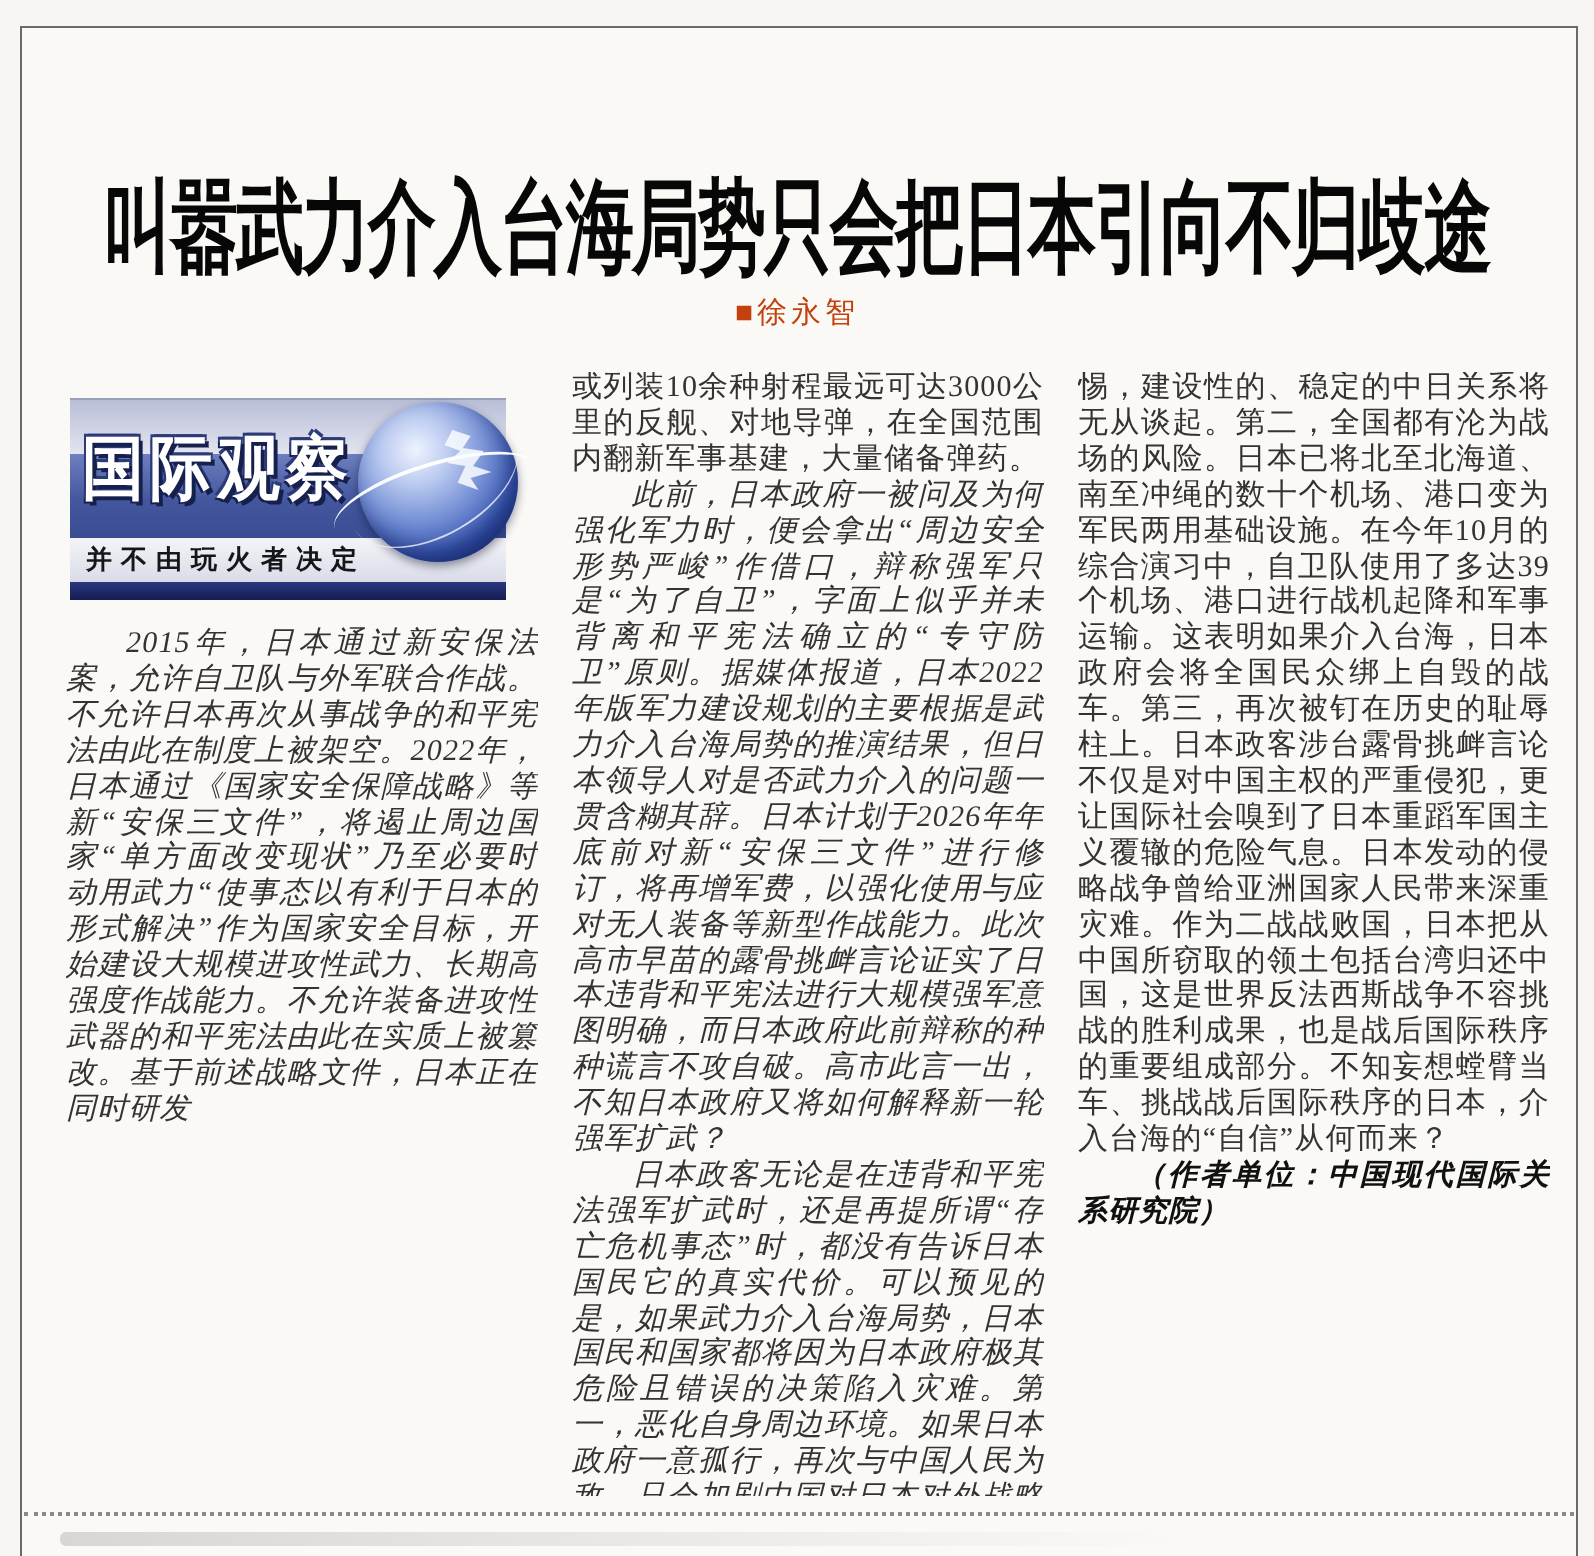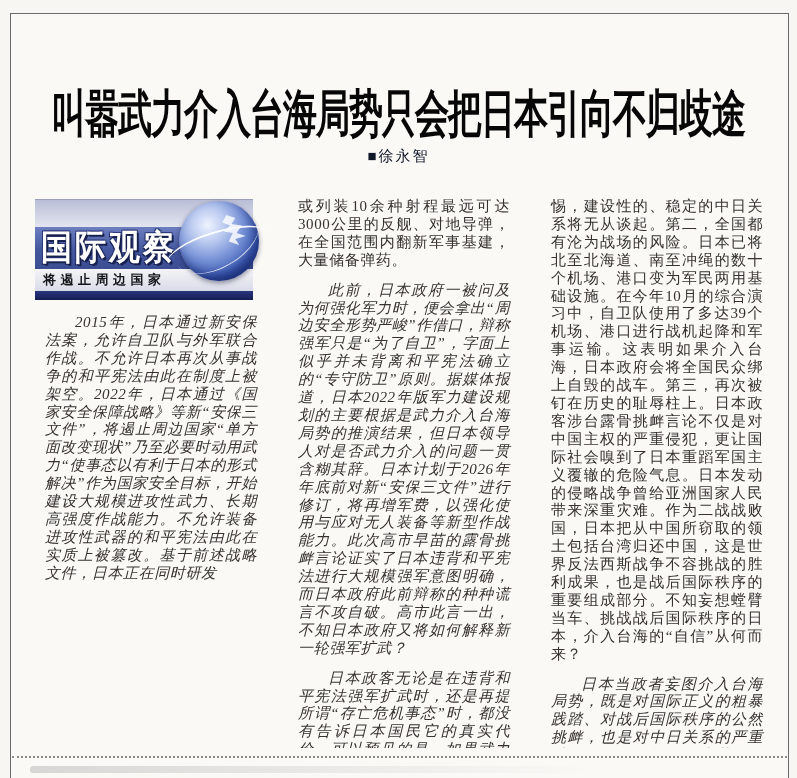--- a/index.html
+++ b/index.html
@@ -21,49 +21,49 @@
   }
   .headline span{
     display:inline-block;
     font-family:"Liberation Sans","DejaVu Sans",sans-serif;
     font-weight:900;font-size:34px;letter-spacing:-1px;color:#070707;
     transform:scaleY(1.5);transform-origin:top center;
     white-space:nowrap;
   }
   .byline{
     position:absolute;top:147px;left:0;right:0;
-    text-align:center;font-size:15px;color:#0f172a;letter-spacing:2px;
+    text-align:center;font-size:15px;color:#c2410c;letter-spacing:2px;
   }
   .content{
     position:absolute;top:186px;left:33px;width:742px;
     display:flex;gap:17px;
   }
   .col{
     flex:1 1 0;height:562px;overflow:hidden;
     font-size:15px;line-height:17.9px;letter-spacing:0.6px;
     color:#35322f;text-align:justify;
   }
-  .col p{margin:12px;}
+  .col p{margin:0;}
   .col p.indent{text-indent:2em;font-style:italic;}
   .col p.author{font-weight:bold;color:#111;
     font-family:"Liberation Sans","DejaVu Sans",sans-serif;font-size:14.5px;}
   
   .badge{
     position:relative;width:218px;height:100px;margin:13px 8px 15px 2px;
     overflow:visible;
   }
   .badge-top{
     position:absolute;left:0;top:0;width:100%;height:30px;
     background:linear-gradient(#b9bed6,#e7e9f2);
     border-top:1px solid #9aa0bc;
   }
   .badge-band{
     position:absolute;left:0;top:28px;width:100%;height:42px;
     background:linear-gradient(#6d7fc0,#44579e 55%,#3a4c92);
-    display:flex;align-items:center;
+    display:flex;
   }
   .badge-band span{
     font-family:"Liberation Sans","DejaVu Sans",sans-serif;
     font-weight:900;font-size:31px;color:#ffffff;letter-spacing:3px;
     padding-left:6px;white-space:nowrap;
     text-shadow:2px 2px 0 #16204d, -1px -1px 0 #2c3a78, 1px -1px 0 #2c3a78, -1px 1px 0 #16204d;
     transform:scaleY(1.12);transform-origin:center;
   }
   .badge-sub{
     position:absolute;left:0;top:70px;width:100%;height:22px;
@@ -122,38 +122,37 @@
 
 <div class="content">
 
   <div class="col">
     <div class="badge">
       <div class="badge-top"></div>
       <div class="badge-band">
         <span>国际观察</span>
       </div>
       <div class="badge-sub">
-        <span>将遏止周边国家</span>
+        <span>并不由玩火者决定</span>
       </div>
       <div class="badge-bottom"></div>
       <div class="globe">
         <div class="land"></div>
       </div>
     </div>
     <p class="indent">2015年，日本通过新安保法案，允许自卫队与外军联合作战。不允许日本再次从事战争的和平宪法由此在制度上被架空。2022年，日本通过《国家安全保障战略》等新“安保三文件”，将遏止周边国家“单方面改变现状”乃至必要时动用武力“使事态以有利于日本的形式解决”作为国家安全目标，开始建设大规模进攻性武力、长期高强度作战能力。不允许装备进攻性武器的和平宪法由此在实质上被篡改。基于前述战略文件，日本正在同时研发</p>
   </div>
 
   <div class="col">
     <p>或列装10余种射程最远可达3000公里的反舰、对地导弹，在全国范围内翻新军事基建，大量储备弹药。</p>
     <p class="indent">此前，日本政府一被问及为何强化军力时，便会拿出“周边安全形势严峻”作借口，辩称强军只是“为了自卫”，字面上似乎并未背离和平宪法确立的“专守防卫”原则。据媒体报道，日本2022年版军力建设规划的主要根据是武力介入台海局势的推演结果，但日本领导人对是否武力介入的问题一贯含糊其辞。日本计划于2026年年底前对新“安保三文件”进行修订，将再增军费，以强化使用与应对无人装备等新型作战能力。此次高市早苗的露骨挑衅言论证实了日本违背和平宪法进行大规模强军意图明确，而日本政府此前辩称的种种谎言不攻自破。高市此言一出，不知日本政府又将如何解释新一轮强军扩武？</p>
     <p class="indent">日本政客无论是在违背和平宪法强军扩武时，还是再提所谓“存亡危机事态”时，都没有告诉日本国民它的真实代价。可以预见的是，如果武力介入台海局势，日本国民和国家都将因为日本政府极其危险且错误的决策陷入灾难。第一，恶化自身周边环境。如果日本政府一意孤行，再次与中国人民为敌，只会加剧中国对日本对外战略的警</p>
   </div>
 
   <div class="col">
     <p>惕，建设性的、稳定的中日关系将无从谈起。第二，全国都有沦为战场的风险。日本已将北至北海道、南至冲绳的数十个机场、港口变为军民两用基础设施。在今年10月的综合演习中，自卫队使用了多达39个机场、港口进行战机起降和军事运输。这表明如果介入台海，日本政府会将全国民众绑上自毁的战车。第三，再次被钉在历史的耻辱柱上。日本政客涉台露骨挑衅言论不仅是对中国主权的严重侵犯，更让国际社会嗅到了日本重蹈军国主义覆辙的危险气息。日本发动的侵略战争曾给亚洲国家人民带来深重灾难。作为二战战败国，日本把从中国所窃取的领土包括台湾归还中国，这是世界反法西斯战争不容挑战的胜利成果，也是战后国际秩序的重要组成部分。不知妄想螳臂当车、挑战战后国际秩序的日本，介入台海的“自信”从何而来？</p>
-    <p class="indent">日本当政者妄图介入台海局势，既是对国际正义的粗暴践踏、对战后国际秩序的公然挑衅，也是对中日关系的严重破坏。殷鉴不远，日本若不深刻汲取历史教训，胆敢铤而走险，中方必将给予迎头痛击。毕竟一旦开始玩火，火势如何延烧，并不由玩火者决定。</p>
     <p class="indent author">（作者单位：中国现代国际关系研究院）</p>
   </div>
 
 </div>
 
 <div class="dotted-rule"></div>
 <div class="bottom-smudge"></div>
 
 </body></html>

